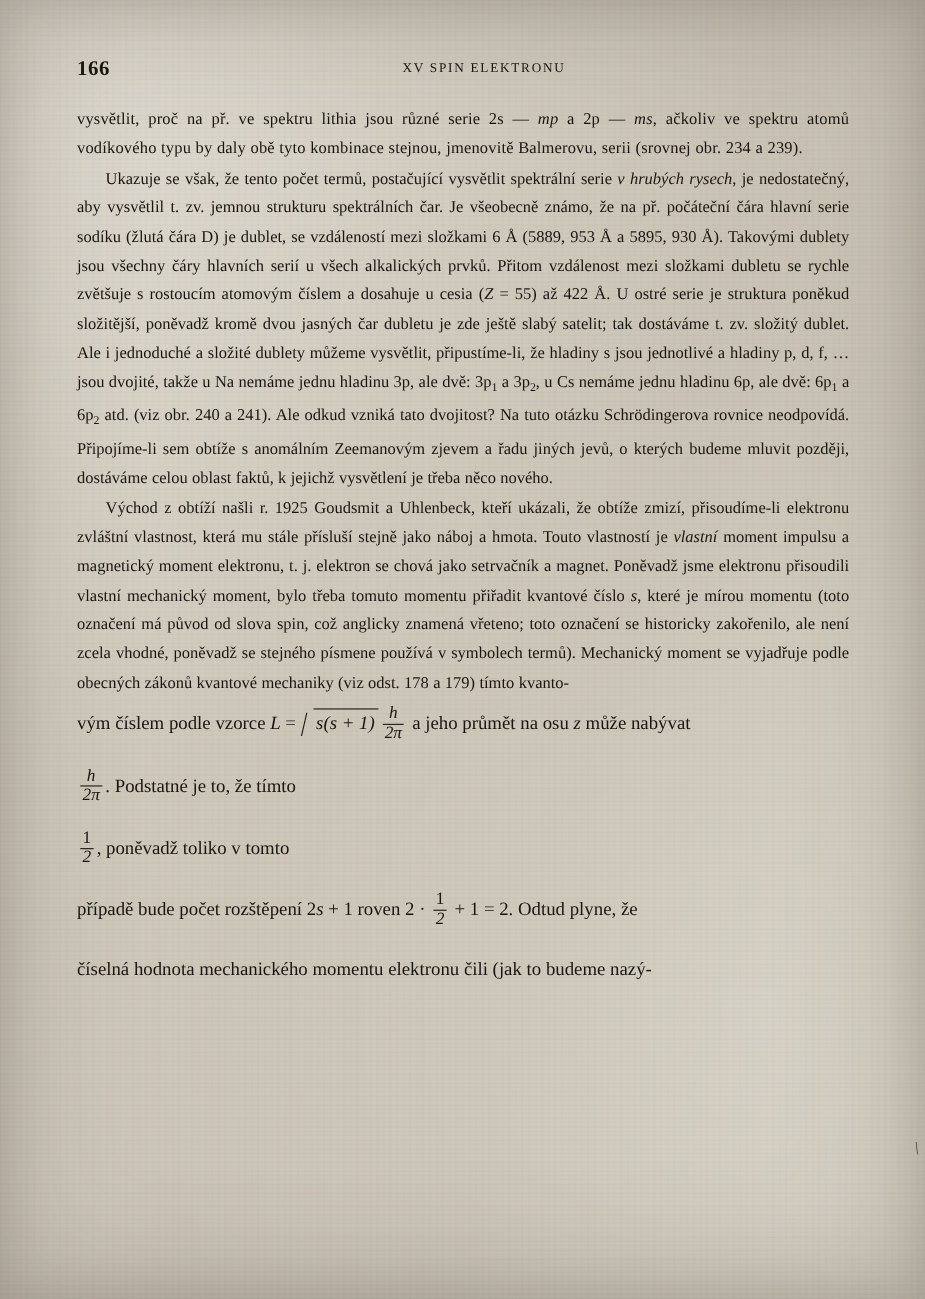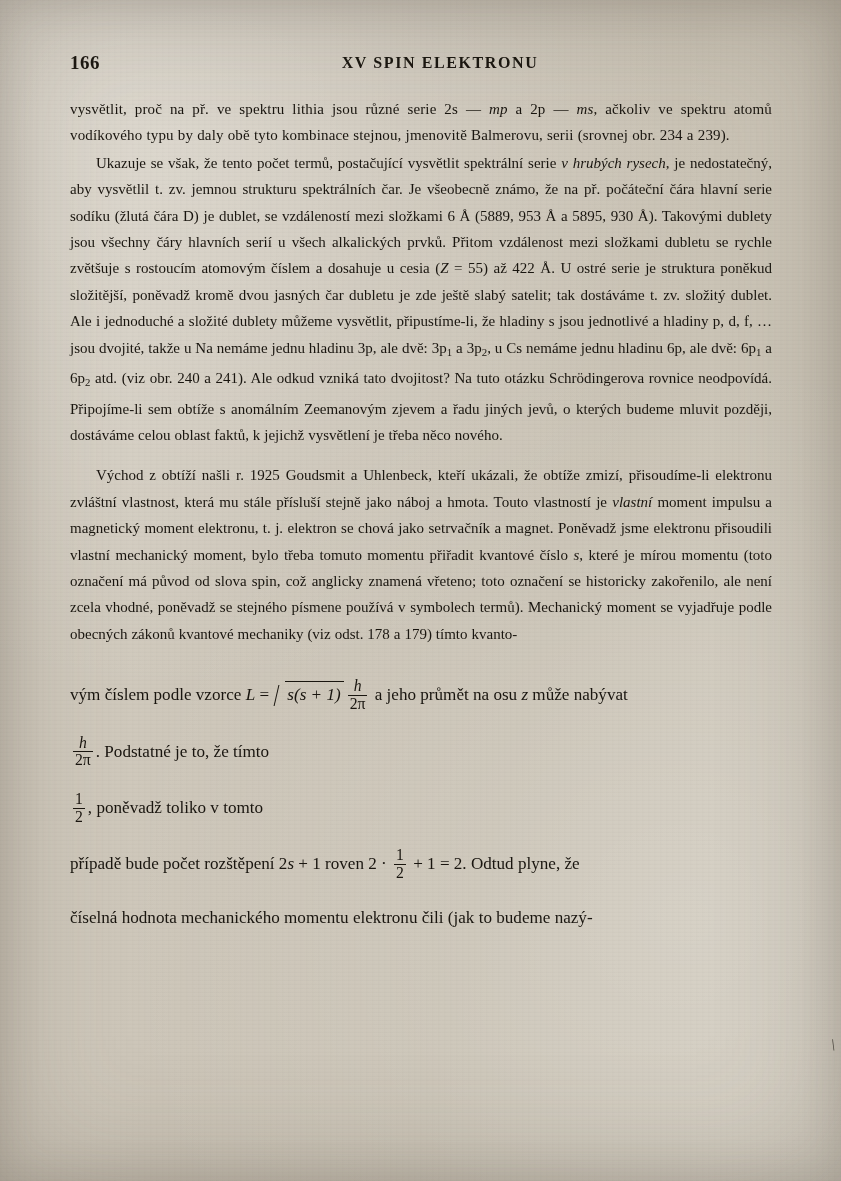--- a/index.html
+++ b/index.html
@@ -60,23 +60,23 @@
     font-size: 19px;
     font-weight: bold;
     letter-spacing: 0.5px;
   }
   .running-head {
     position: absolute;
     left: 0;
     right: 0;
     top: 2px;
     text-align: center;
-    font-size: 16px;
+    font-size: 12px;
     letter-spacing: 1.6px;
-    font-weight: bold;
+    font-weight: normal;
     padding-left: 40px;
   }
 
   
   .body {
     position: absolute;
     top: 96px;
     left: 70px;
     width: 702px;
   }
@@ -84,33 +84,33 @@
     margin: 0;
     font-size: 15px;
     line-height: 26.4px;
     text-align: justify;
     text-justify: inter-word;
     word-spacing: 0.2px;
   }
   p.indent { text-indent: 26px; }
   .para-1 { letter-spacing: 0.15px; }
   .para-2 { margin-top: 1px; font-family: Liberation Serif, serif; }
-  .para-3 { margin-top: 14px; }
+  .para-3 { margin-top: 1px; }
 
   i { font-style: italic; }
   .sub {
     font-size: 0.72em;
     vertical-align: -0.28em;
   }
 
   
   .mathline {
     font-size: 17.1px;
     line-height: 26px;
-    margin-top: 32px;
+    margin-top: 8px;
     display: block;
   }
   .mathline.tight { margin-top: 22px; }
   .frac {
     display: inline-block;
     vertical-align: middle;
     text-align: center;
     line-height: 1.06;
     font-size: 0.92em;
     margin: 0 3px;
@@ -118,20 +118,21 @@
     top: -1px;
   }
   .frac .num {
     display: block;
     padding: 0 2px;
   }
   .frac .den {
     display: block;
     border-top: 1.3px solid #19150f;
     padding: 0 2px;
+    font-style: italic;
   }
   .sqrt {
     display: inline-block;
     position: relative;
     padding-left: 11px;
     margin: 0 1px;
   }
   .sqrt::before {
     content: "";
     position: absolute;

